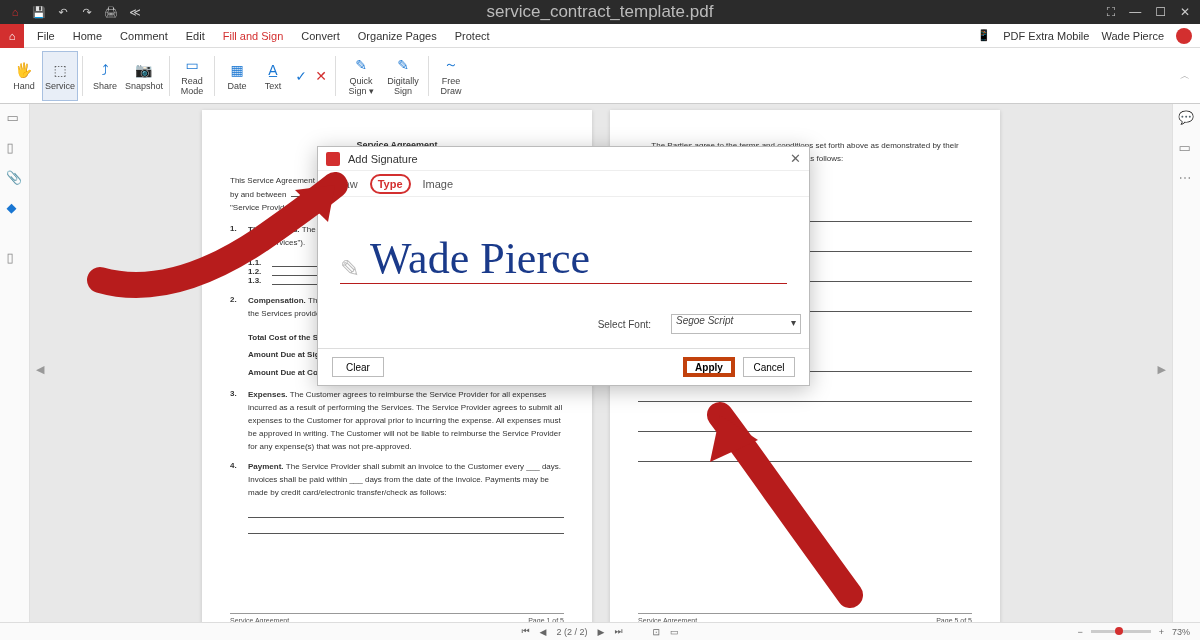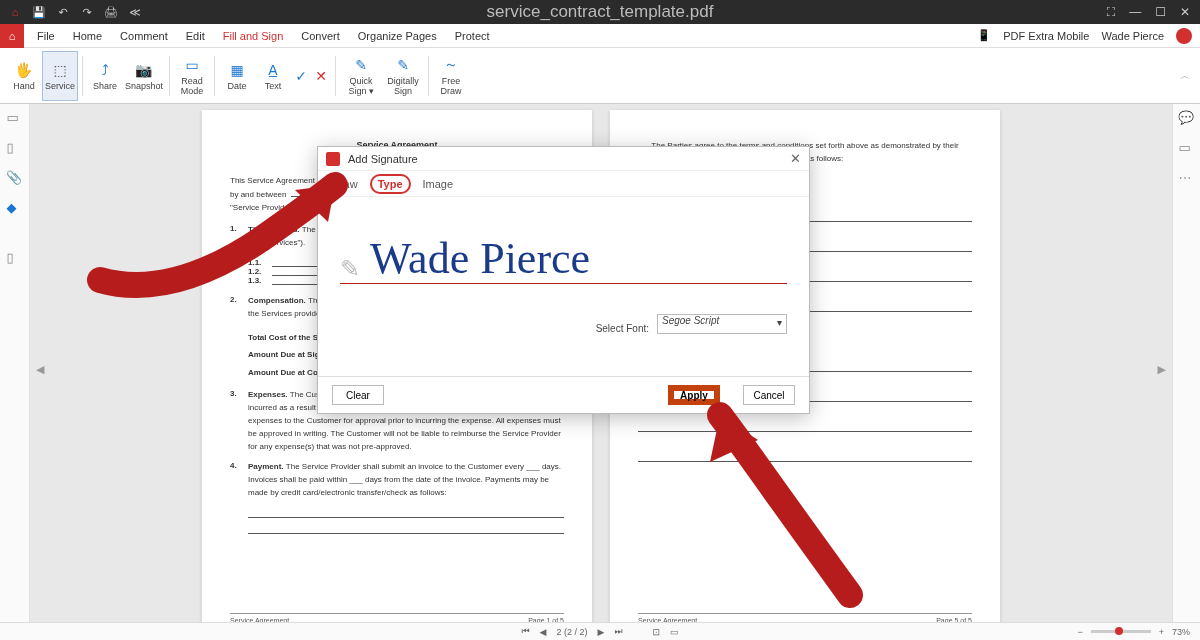--- a/index.html
+++ b/index.html
@@ -60,27 +60,27 @@
 .sig-dialog .dlg-title { height: 24px; display: flex; align-items: center; padding: 0 8px; font-size: 11px; color: #333; border-bottom: 1px solid #eee; position: relative; }
 .sig-dialog .dlg-title .dicon { width: 14px; height: 14px; background: #d32f2f; border-radius: 2px; margin-right: 8px; }
 .sig-dialog .dlg-title .close { position: absolute; right: 8px; color: #666; font-size: 13px; cursor: pointer; }
 .sig-dialog .dlg-tabs { height: 26px; display: flex; align-items: center; gap: 6px; padding: 0 8px; font-size: 11px; color: #555; border-bottom: 1px solid #eee; }
 .sig-dialog .dlg-tabs .dtab { padding: 2px 6px; cursor: pointer; }
 .sig-dialog .dlg-tabs .dtab.active { color: #d32f2f; border: 2px solid #d32f2f; border-radius: 10px; font-weight: 600; }
 .sig-dialog .sig-area { padding: 40px 22px 10px 22px; }
 .sig-dialog .sig-line { border-bottom: 1.5px solid #b71c1c; display: flex; align-items: flex-end; }
 .sig-dialog .pen { font-size: 24px; color: #bbb; margin-right: 10px; }
 .sig-dialog .sig-text { font-family: "Brush Script MT", cursive; font-size: 44px; color: #1a3a8a; line-height: 1; padding-bottom: 2px; }
-.sig-dialog .font-row { display: flex; justify-content: flex-end; align-items: flex-end; gap: 8px; padding: 20px 22px 14px 22px; font-size: 10px; color: #444; }
+.sig-dialog .font-row { display: flex; justify-content: flex-end; align-items: center; gap: 20px; padding: 20px 8px 14px 22px; font-size: 10px; color: #444; }
 .sig-dialog .font-select { width: 130px; height: 20px; border: 1px solid #bbb; font-size: 10px; font-style: italic; font-family: cursive; padding: 0 4px; position: relative; }
 .sig-dialog .font-select::after { content: "▾"; position: absolute; right: 4px; top: 2px; font-style: normal; }
-.sig-dialog .dlg-btns { border-top: 1px solid #ddd; padding: 8px 14px; display: flex; gap: 23px; margin-top: 28px; }
+.sig-dialog .dlg-btns { border-top: 1px solid #ddd; padding: 8px 14px; display: flex; gap: 8px; }
 .sig-dialog .dlg-btns .btn { height: 20px; min-width: 52px; border: 1px solid #bbb; background: #fff; font-size: 10px; display: inline-flex; align-items: center; justify-content: center; cursor: pointer; }
 .sig-dialog .dlg-btns .spacer { flex: 1; }
-.sig-dialog .dlg-btns .btn.apply { border: 6px solid #c2410c; font-weight: 600; }
+.sig-dialog .dlg-btns .btn.apply { border: 4px solid #c2410c; font-weight: 600; }
 
 
 .statusbar { position: absolute; bottom: 0; left: 0; right: 0; height: 18px; background: #fafafa; border-top: 1px solid #ddd; display: flex; align-items: center; justify-content: center; font-size: 9px; color: #666; gap: 10px; }
 .statusbar .right-status { position: absolute; right: 10px; display: flex; gap: 8px; align-items: center; }
 .statusbar .slider { width: 60px; height: 3px; background: #ccc; position: relative; }
 .statusbar .slider::after { content: ""; position: absolute; left: 40%; top: -3px; width: 8px; height: 8px; background: #d32f2f; border-radius: 50%; }
 
 
 .annot { position: absolute; z-index: 200; pointer-events: none; }
 </style>

